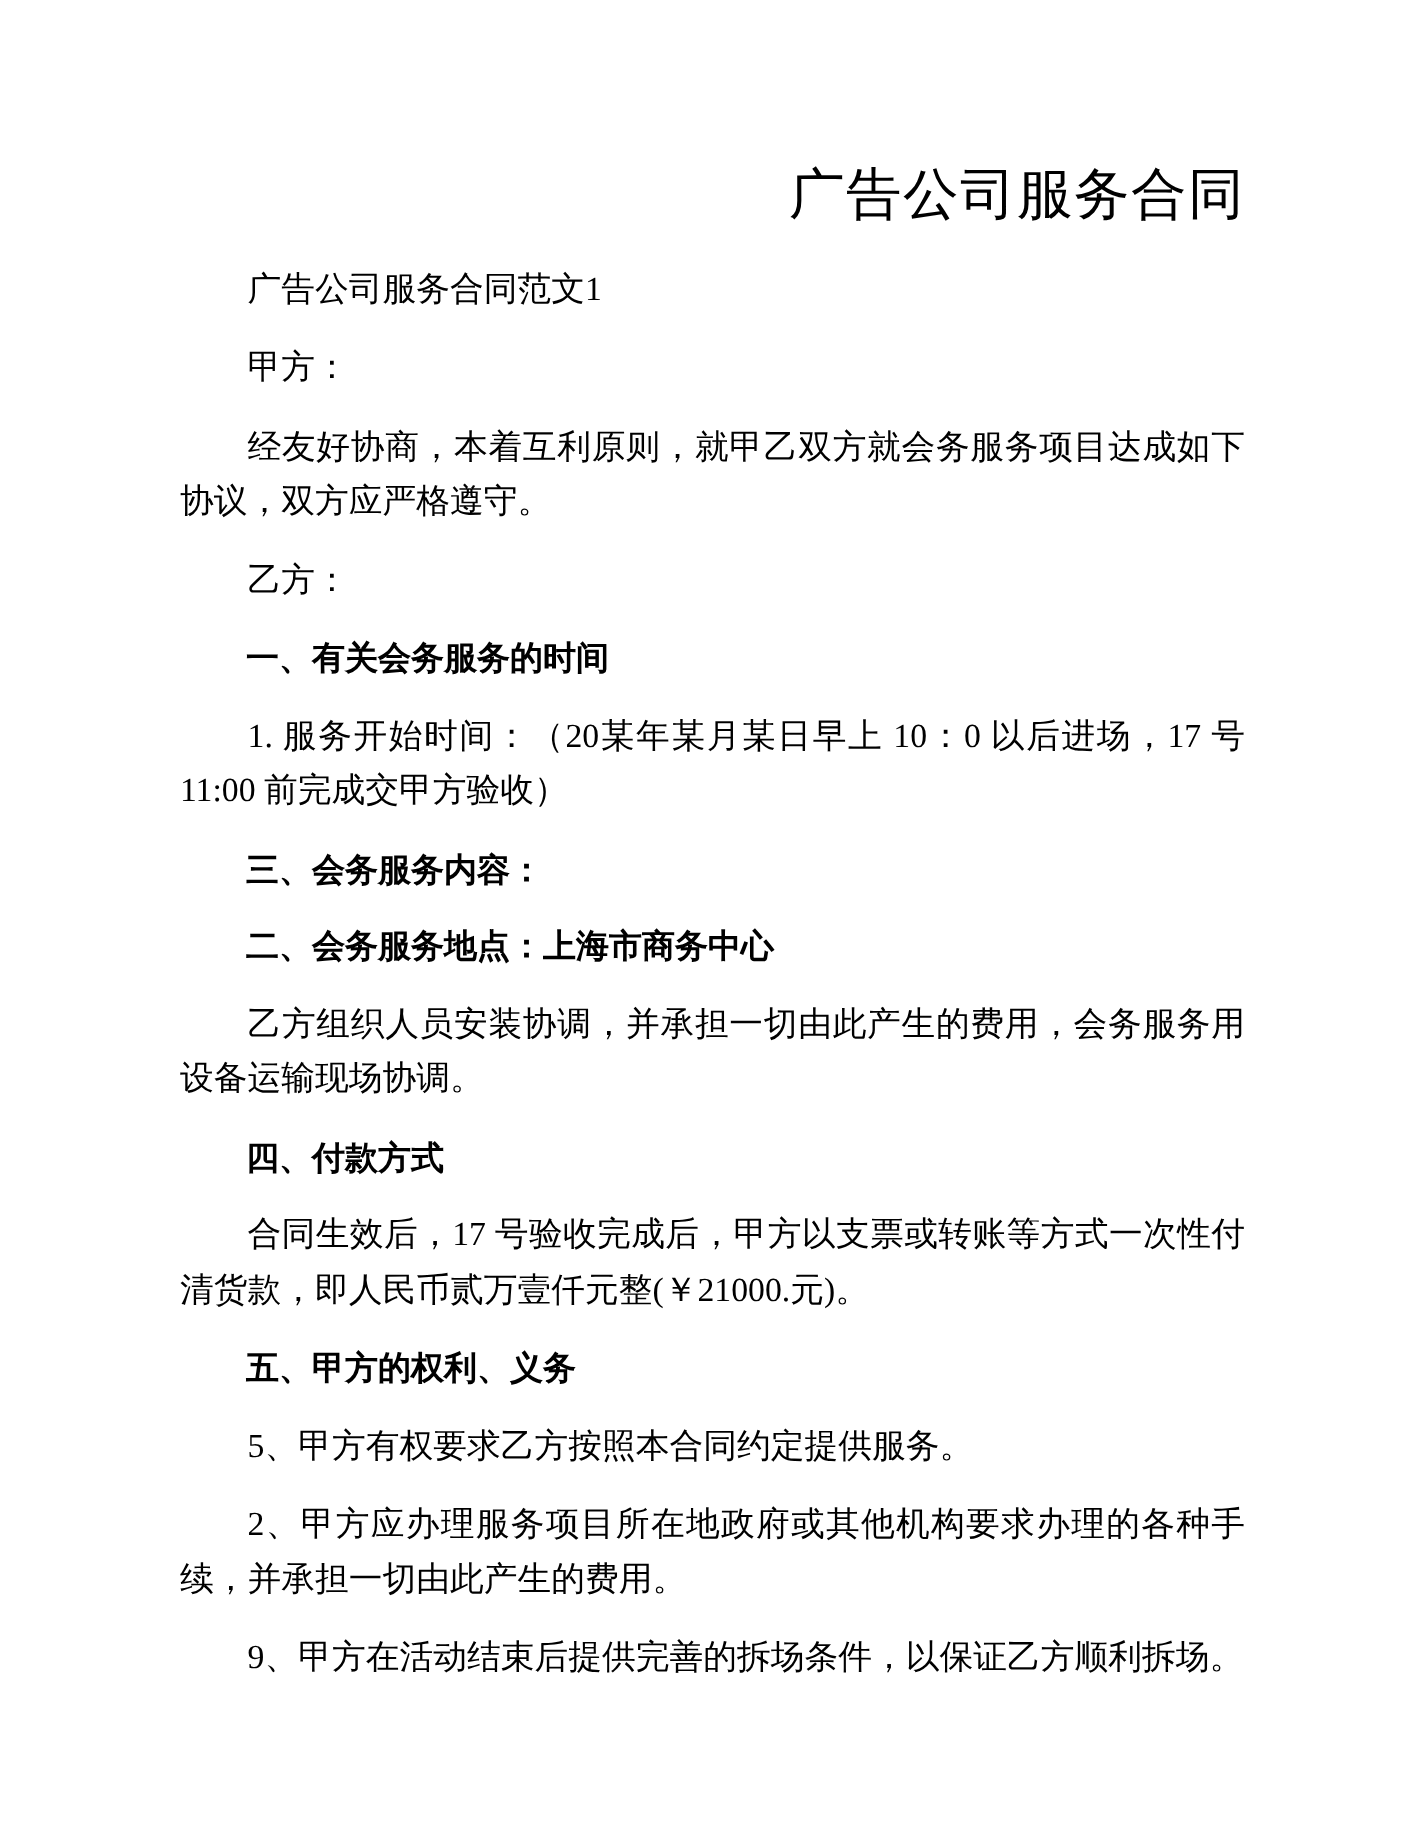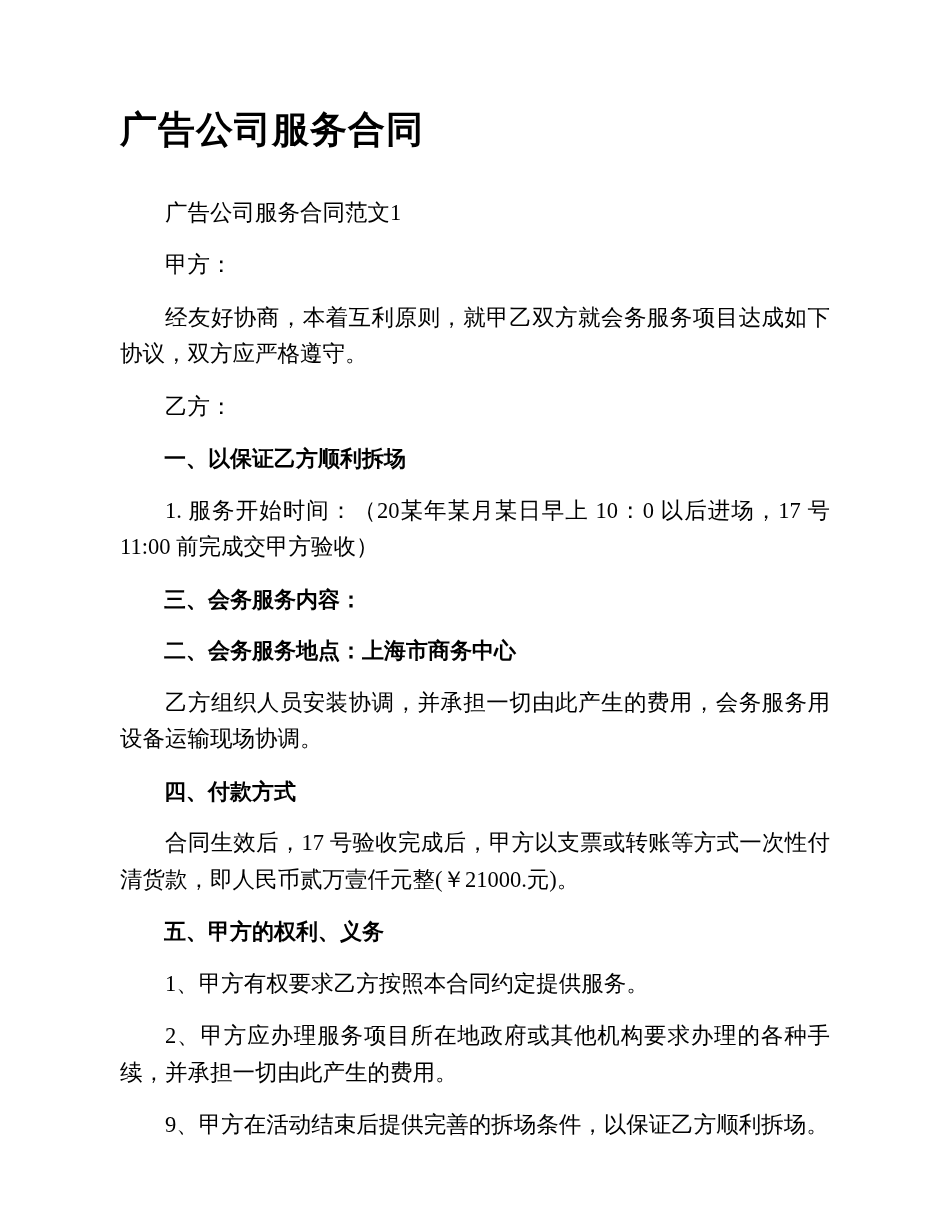--- a/index.html
+++ b/index.html
@@ -15,25 +15,25 @@
     overflow: hidden;
   }
   .page {
     width: 950px;
     height: 1230px;
     box-sizing: border-box;
     padding: 95px 120px 0 120px;
     position: relative;
   }
   .doc-title {
-    text-align: left;
+    text-align: right;
     font-size: 37px;
-    font-weight: bold;
+    font-weight: normal;
     letter-spacing: 1px;
-    margin: 10px 0 40px 0;
+    margin: 10px 0 20px 0;
     font-family: "Liberation Sans", "DejaVu Sans", sans-serif;
   }
   .para {
     font-size: 22.5px;
     line-height: 1.62;
     margin: 16px 0 13px 0;
     text-indent: 2em;
     text-align: justify;
     font-family: "Liberation Serif", "DejaVu Serif", serif;
   }
@@ -47,25 +47,25 @@
 </head>
 <body>
 
 <div class="page">
   <h1 class="doc-title">广告公司服务合同</h1>
   <div class="body-text">
     <p class="para">广告公司服务合同范文1</p>
     <p class="para">甲方：</p>
     <p class="para">经友好协商，本着互利原则，就甲乙双方就会务服务项目达成如下协议，双方应严格遵守。</p>
     <p class="para">乙方：</p>
-    <p class="para heading">一、以保证乙方顺利拆场</p>
+    <p class="para heading">一、有关会务服务的时间</p>
     <p class="para">1. 服务开始时间：（20某年某月某日早上 10：0 以后进场，17 号 11:00 前完成交甲方验收）</p>
     <p class="para heading">三、会务服务内容：</p>
     <p class="para heading">二、会务服务地点：上海市商务中心</p>
     <p class="para">乙方组织人员安装协调，并承担一切由此产生的费用，会务服务用设备运输现场协调。</p>
     <p class="para heading">四、付款方式</p>
     <p class="para">合同生效后，17 号验收完成后，甲方以支票或转账等方式一次性付清货款，即人民币贰万壹仟元整(￥21000.元)。</p>
     <p class="para heading">五、甲方的权利、义务</p>
-    <p class="para">1、甲方有权要求乙方按照本合同约定提供服务。</p>
+    <p class="para">5、甲方有权要求乙方按照本合同约定提供服务。</p>
     <p class="para">2、甲方应办理服务项目所在地政府或其他机构要求办理的各种手续，并承担一切由此产生的费用。</p>
     <p class="para">9、甲方在活动结束后提供完善的拆场条件，以保证乙方顺利拆场。</p>
   </div>
 </div>
 
 </body></html>

